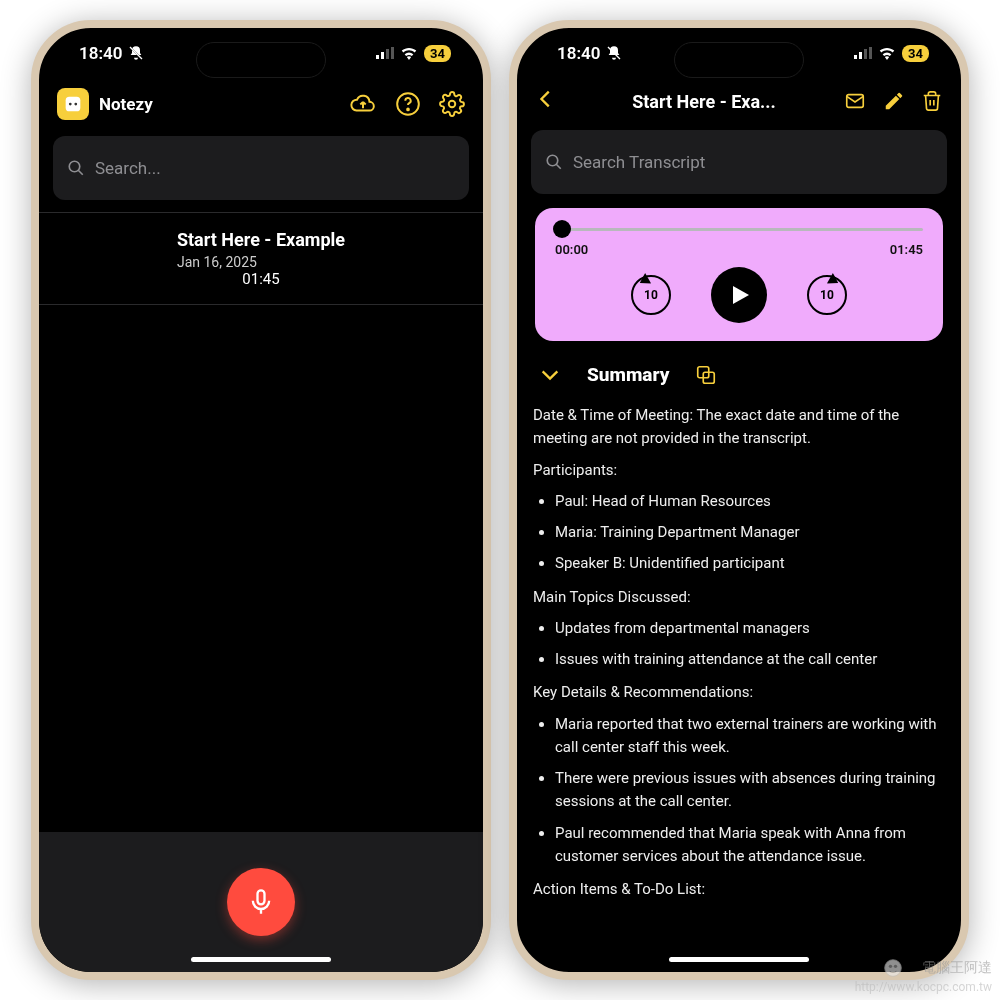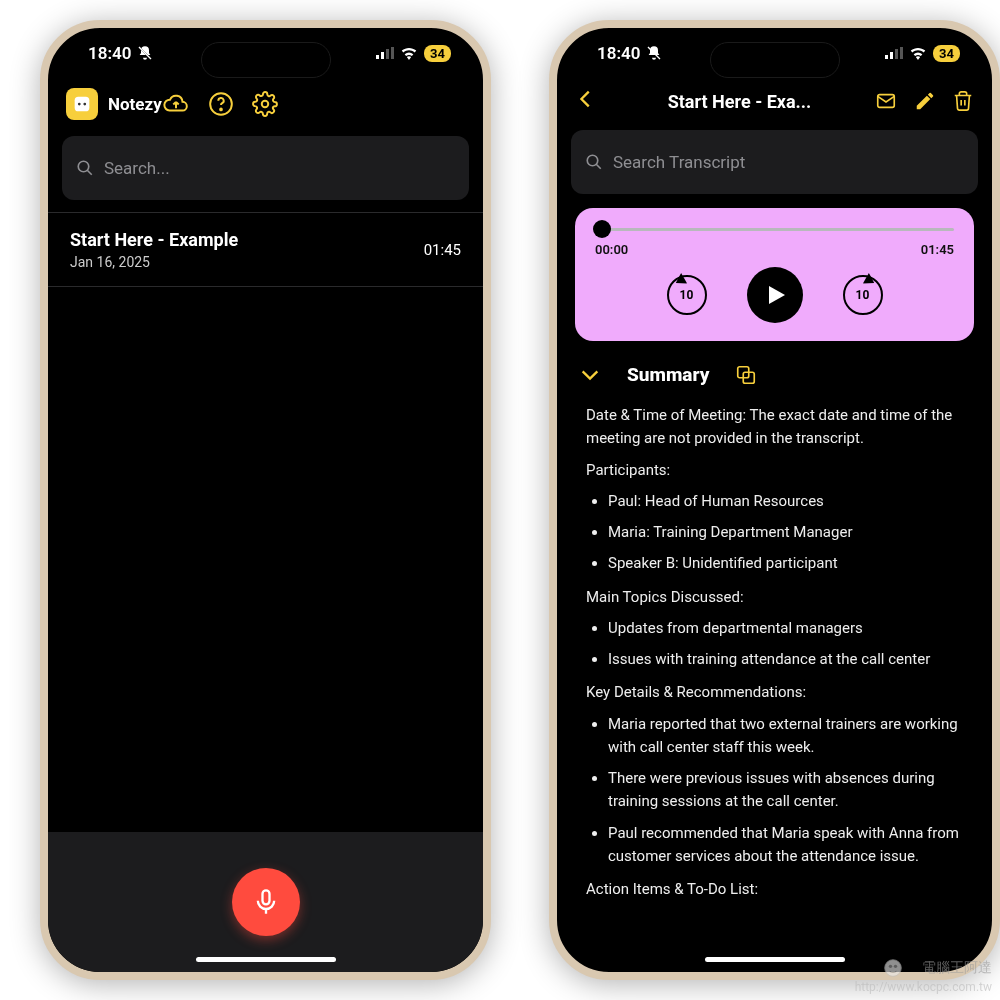--- a/index.html
+++ b/index.html
@@ -16,21 +16,20 @@
   }
   .phone {
     width: 460px;
     height: 960px;
     border-radius: 60px;
     background: #000;
     border: 8px solid #d9c8b0;
     position: relative;
     overflow: hidden;
     box-shadow: 0 4px 30px rgba(0,0,0,0.3);
-    margin-left: 40px;
   }
   .status-bar {
     height: 50px;
     display: flex;
     justify-content: space-between;
     align-items: center;
     padding: 0 32px 0 40px;
     color: #fff;
     font-weight: 600;
     font-size: 17px;
@@ -48,20 +47,21 @@
     top: 14px; left: 50%;
     transform: translateX(-50%);
     width: 130px; height: 36px;
     background: #000;
     border: 1px solid #1a1a1a;
     border-radius: 20px;
     z-index: 5;
   }
   .app-header {
     display: flex;
+    justify-content: space-between;
     align-items: center;
     padding: 10px 18px 12px;
   }
   .app-logo {
     display: flex; align-items: center; gap: 10px;
     color: #fff; font-weight: 700; font-size: 17px;
   }
   .logo-icon {
     width: 32px; height: 32px;
     border-radius: 8px;
@@ -90,20 +90,21 @@
     font-size: 17px;
   }
   .note-row {
     padding: 16px 22px;
     display: flex;
     justify-content: space-between;
     align-items: center;
     border-bottom: 1px solid #2a2a2c;
     border-top: 1px solid #2a2a2c;
     margin-top: 12px;
+    flex-direction: column;
   }
   .note-title { color: #fff; font-weight: 700; font-size: 18px; }
   .note-date { color: #ccc; font-size: 14px; margin-top: 4px; }
   .note-dur { color: #fff; font-size: 15px; }
   .record-tray {
     position: absolute;
     bottom: 0; left: 0; right: 0;
     height: 140px;
     background: #1c1c1e;
     display: flex;
@@ -152,21 +153,21 @@
   .skip-circle { width:40px; height:40px; border:2.2px solid #000; border-radius:50%; display:flex; align-items:center; justify-content:center; font-size:12px; font-weight:700; position:relative;}
   .skip-arrow-l { position:absolute; top:-3px; left:6px; transform:rotate(-30deg); }
   .skip-arrow-r { position:absolute; top:-3px; right:6px; transform:rotate(30deg) scaleX(-1); }
   .section-head {
     display:flex; align-items:center; gap:26px;
     padding: 8px 22px 6px;
     color:#f7cf3c;
   }
   .section-head .title { color:#fff; font-weight:800; font-size:19px; }
   .summary-body {
-    padding: 4px 29px 0;
+    padding: 4px 16px 0;
     color: #eee; font-size:15px; line-height:1.55;
   }
   .summary-body p { margin: 8px 0; }
   .summary-body ul { margin: 6px 0 10px 22px; }
   .summary-body li { margin: 8px 0; }
   .watermark {
     position:absolute; bottom:6px; right:8px;
     font-size:12px; color:#bbb; opacity:0.6;
     display:flex; flex-direction:column; align-items:flex-end; gap:2px;
   }

